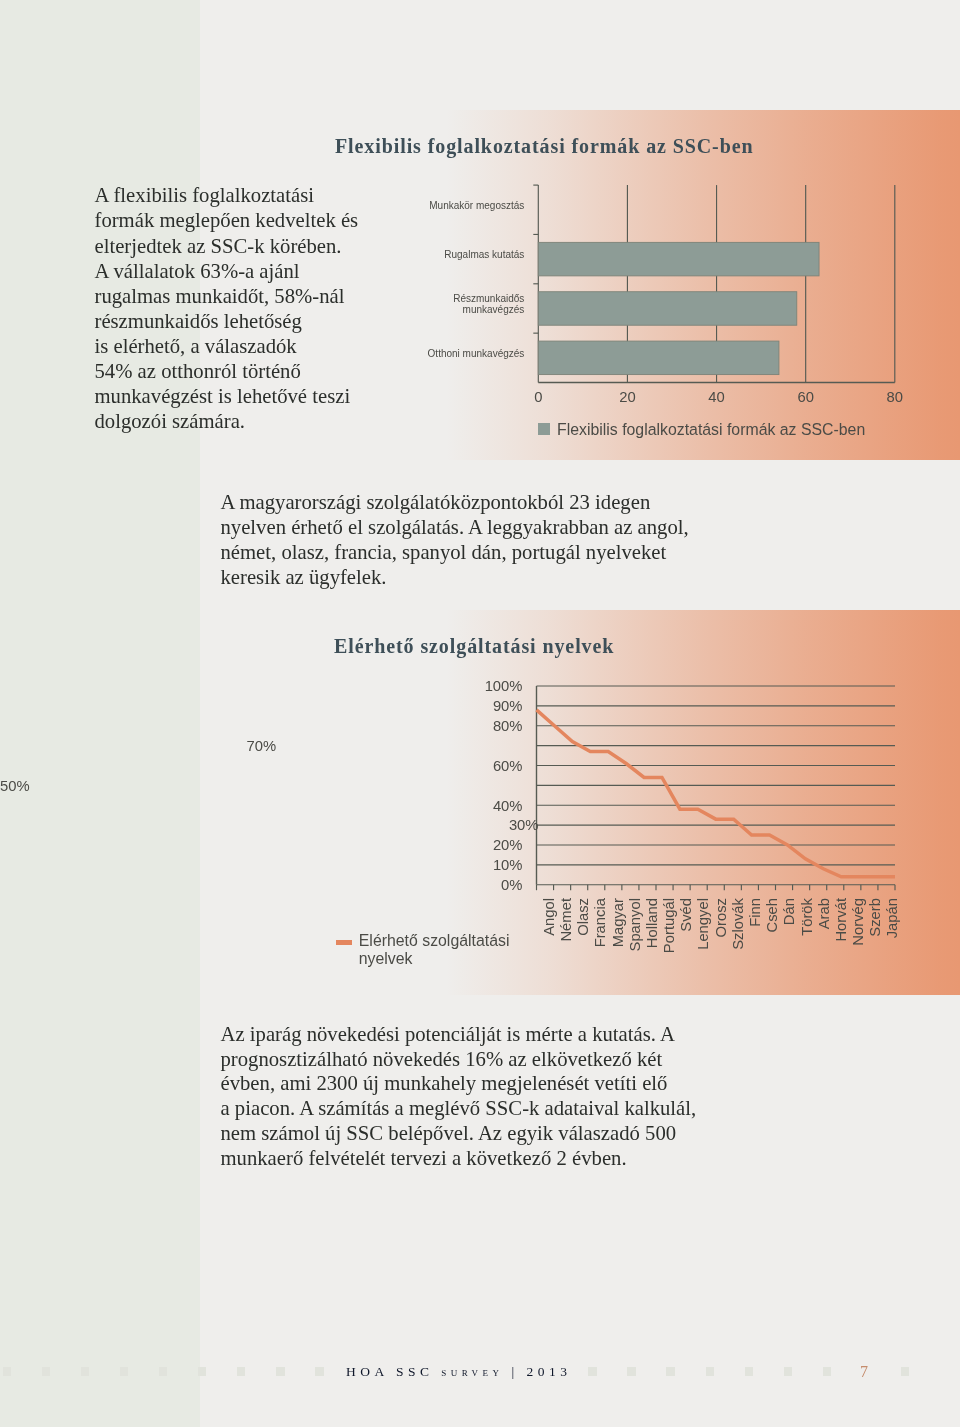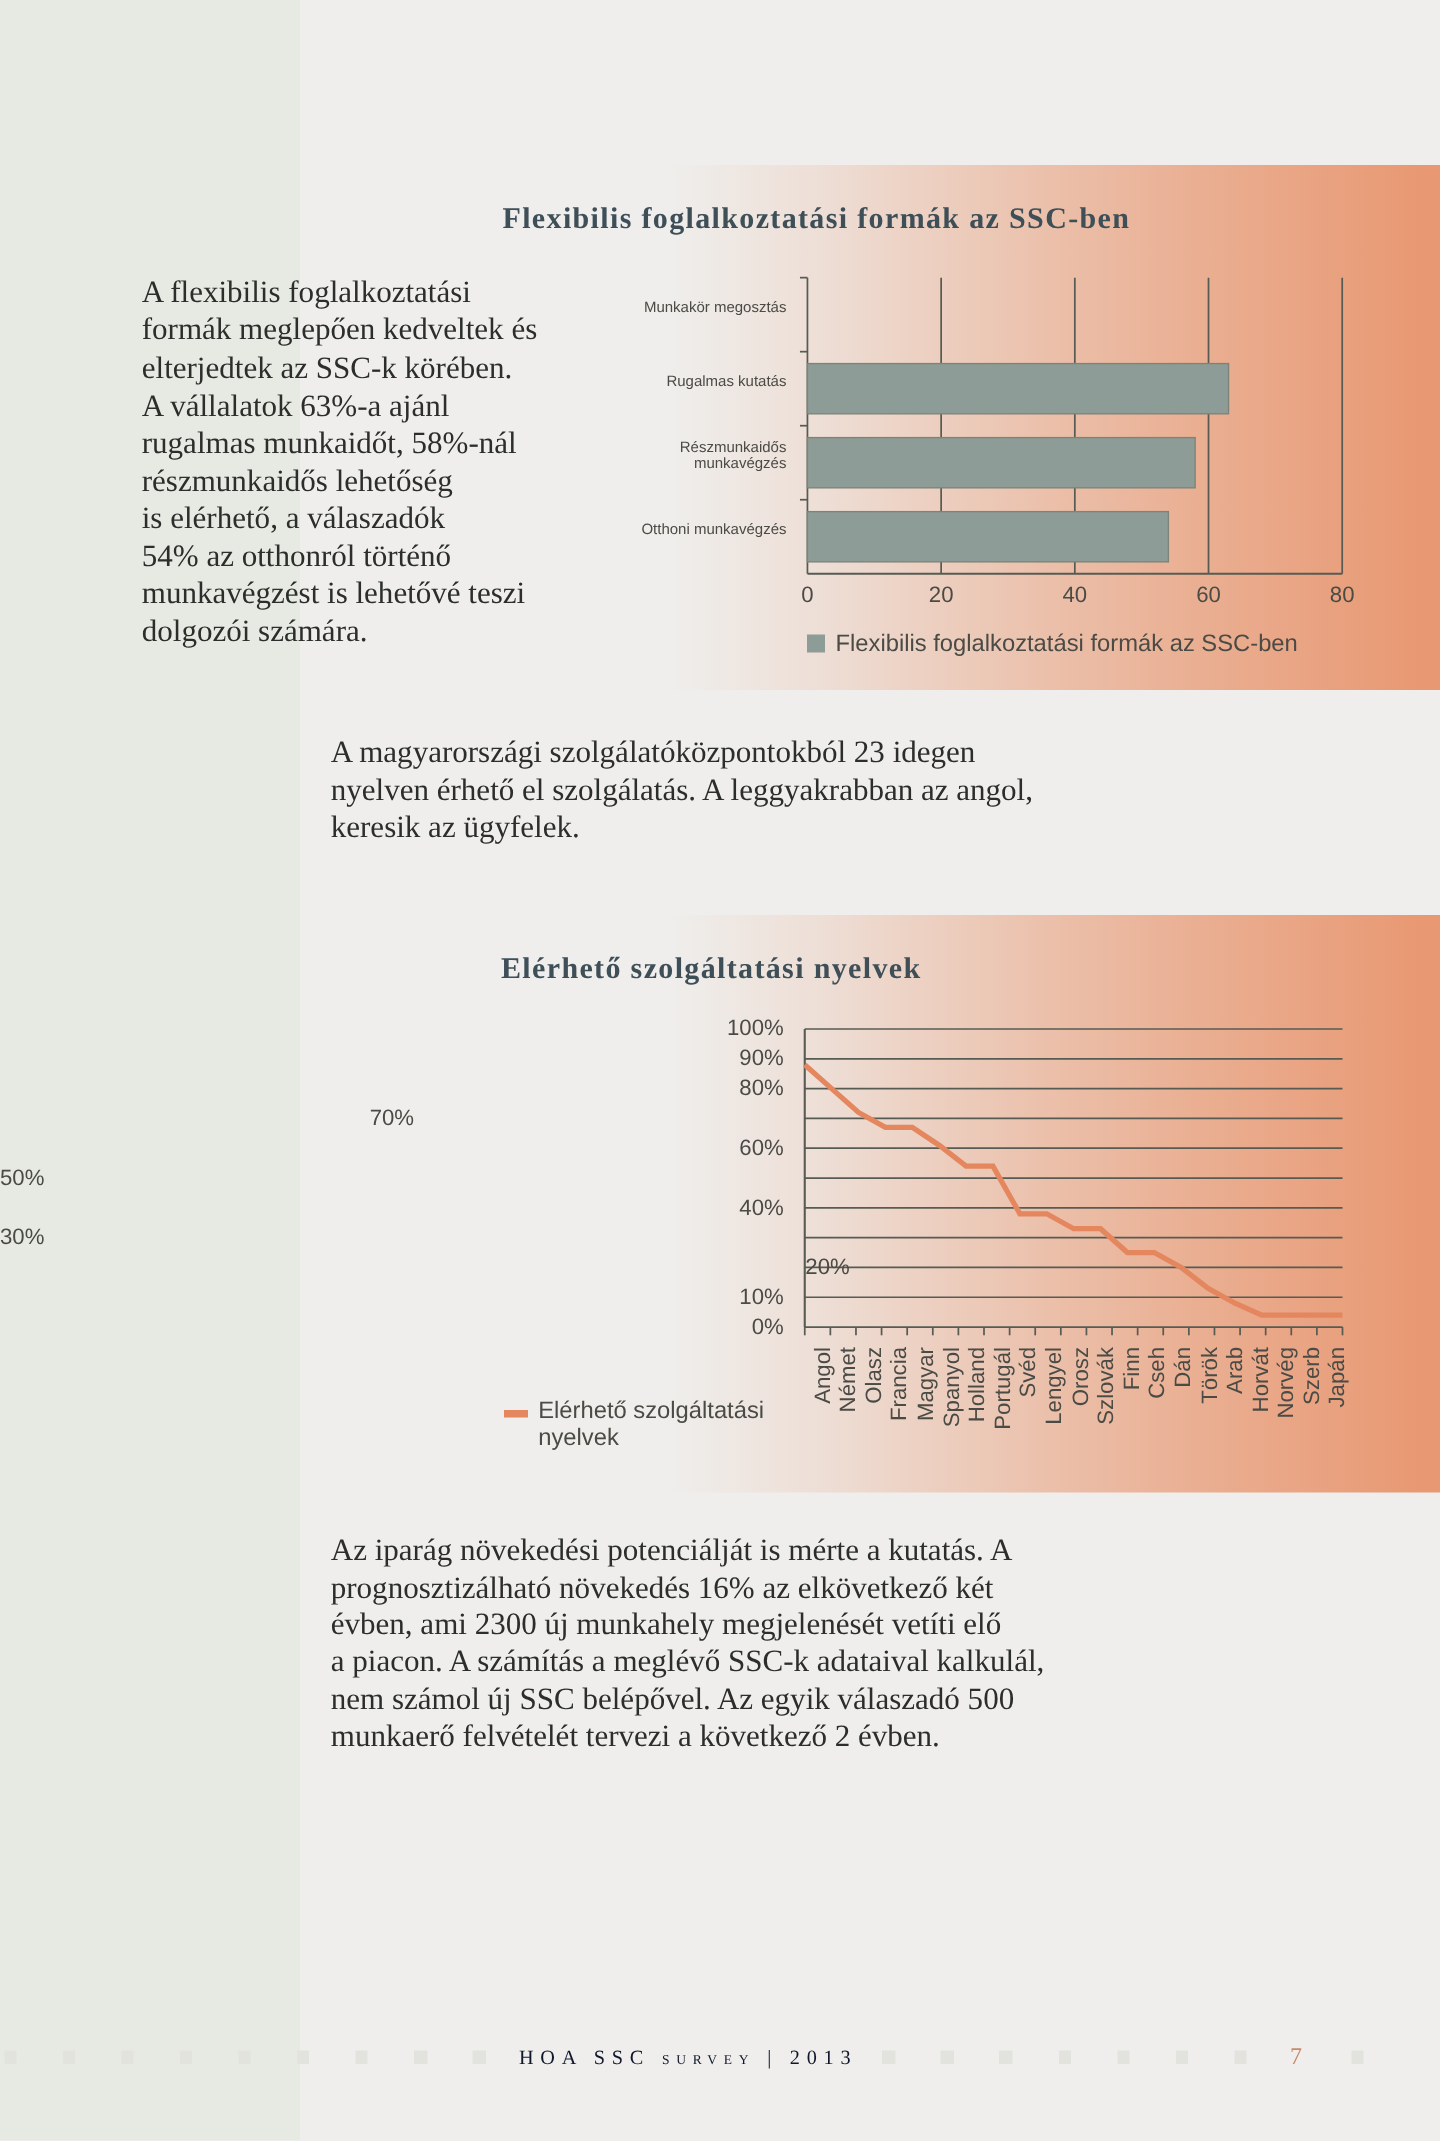--- a/index.html
+++ b/index.html
@@ -128,22 +128,22 @@
         <line x1="809.6428571428571" x2="809.6428571428571" y1="884.7" y2="890.2" stroke="#565b53" stroke-width="1.15"></line>
         <line x1="826.7142857142858" x2="826.7142857142858" y1="884.7" y2="890.2" stroke="#565b53" stroke-width="1.15"></line>
         <line x1="843.7857142857143" x2="843.7857142857143" y1="884.7" y2="890.2" stroke="#565b53" stroke-width="1.15"></line>
         <line x1="860.8571428571429" x2="860.8571428571429" y1="884.7" y2="890.2" stroke="#565b53" stroke-width="1.15"></line>
         <line x1="877.9285714285714" x2="877.9285714285714" y1="884.7" y2="890.2" stroke="#565b53" stroke-width="1.15"></line>
         <line x1="895" x2="895" y1="884.7" y2="890.2" stroke="#565b53" stroke-width="1.15"></line>
         <polyline points="536.5,709.844 554.425,725.74 572.35,741.636 590.275,751.571 608.2,751.571 626.125,763.493 644.05,777.402 661.975,777.402 679.9,809.194 697.825,809.194 715.75,819.129 733.675,819.129 751.6,835.0250000000001 769.525,835.0250000000001 787.45,844.96 805.375,858.869 823.3,868.8040000000001 841.225,876.7520000000001 859.1500000000001,876.7520000000001 877.075,876.7520000000001 895,876.7520000000001" fill="none" stroke="#e4865e" stroke-width="3.5" stroke-linejoin="miter"></polyline>
       </svg>
       <div class="tick-label" style="left: 0px; width: 522.5px; text-align: right; top: 877px;">0%</div>
       <div class="tick-label" style="left: 0px; width: 522.5px; text-align: right; top: 857.13px;">10%</div>
-      <div class="tick-label" style="left: 0px; width: 522.5px; text-align: right; top: 837.26px; padding-left: 44px;">20%</div>
-      <div class="tick-label" style="left: 0px; width: 522.5px; text-align: left; top: 817.39px;">30%</div>
+      <div class="tick-label" style="left: 0px; width: 522.5px; text-align: right; top: 837.26px;">20%</div>
+      <div class="tick-label" style="left: 16px; width: 522.5px; text-align: right; top: 817.39px;">30%</div>
       <div class="tick-label" style="left: 0px; width: 522.5px; text-align: right; top: 797.52px;">40%</div>
       <div class="tick-label" style="left: 0px; width: 522.5px; text-align: left; top: 777.65px;">50%</div>
       <div class="tick-label" style="left: 0px; width: 522.5px; text-align: right; top: 757.78px;">60%</div>
       <div class="tick-label" style="left: 0px; width: 522.5px; text-align: center; top: 737.91px;">70%</div>
       <div class="tick-label" style="left: 0px; width: 522.5px; text-align: right; top: 718.04px;">80%</div>
       <div class="tick-label" style="left: 0px; width: 522.5px; text-align: right; top: 698.17px;">90%</div>
       <div class="tick-label" style="left: 0px; width: 522.5px; text-align: right; top: 678.3px;">100%</div>
       <div class="vlabel" style="left: 540.8px; top: 897.7px;">Angol</div>
       <div class="vlabel" style="left: 557.98px; top: 897.7px;">Német</div>
       <div class="vlabel" style="left: 575.16px; top: 897.7px;">Olasz</div>
@@ -177,20 +177,21 @@
       <div>rugalmas munkaidőt, 58%-nál</div>
       <div>részmunkaidős lehetőség</div>
       <div>is elérhető, a válaszadók</div>
       <div>54% az otthonról történő</div>
       <div>munkavégzést is lehetővé teszi</div>
       <div>dolgozói számára.</div>
     </div>
   <div class="bodytext" id="mid-copy">
       <div>A magyarországi szolgálatóközpontokból 23 idegen</div>
       <div>nyelven érhető el szolgálatás. A leggyakrabban az angol,</div>
+      <div>német, olasz, francia, spanyol dán, portugál nyelveket</div>
       <div>keresik az ügyfelek.</div>
     </div>
   <div class="bodytext" id="bottom-copy">
       <div>Az iparág növekedési potenciálját is mérte a kutatás. A</div>
       <div>prognosztizálható növekedés 16% az elkövetkező két</div>
       <div>évben, ami 2300 új munkahely megjelenését vetíti elő</div>
       <div>a piacon. A számítás a meglévő SSC-k adataival kalkulál,</div>
       <div>nem számol új SSC belépővel. Az egyik válaszadó 500</div>
       <div>munkaerő felvételét tervezi a következő 2 évben.</div>
     </div>

